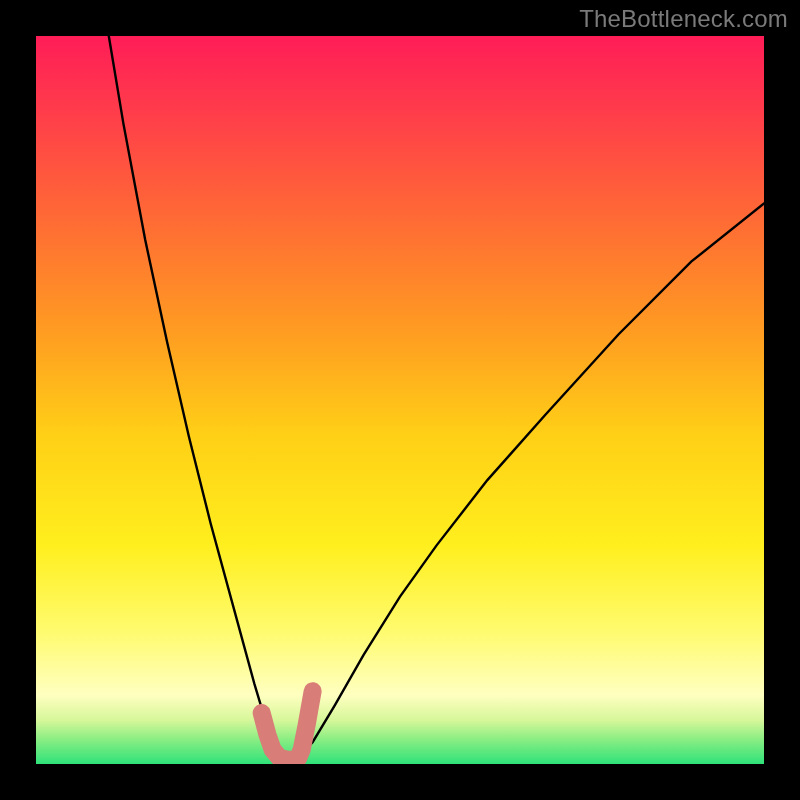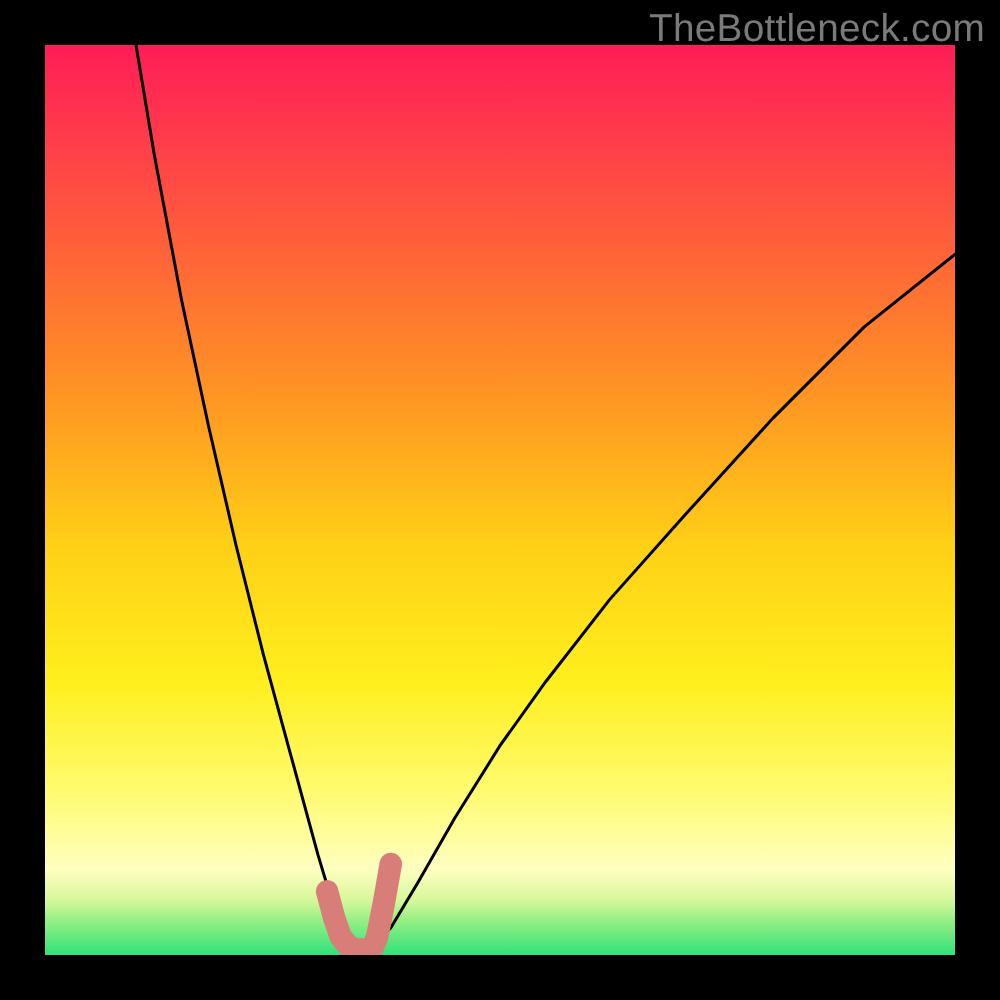--- a/index.html
+++ b/index.html
@@ -25,21 +25,21 @@
     left: 36px;
     width: 728px;
     height: 728px;
     overflow: hidden;
   }
   .watermark {
     position: absolute;
     top: 5px;
     right: 12px;
     color: #7a7a7a;
-    font-size: 31px;
+    font-size: 24px;
     font-weight: 400;
     letter-spacing: 0.2px;
     font-family: Arial, Helvetica, sans-serif;
     z-index: 50;
     margin-left: 37px;
   }
   svg { display: block; }
 </style>
 </head>
 <body>

